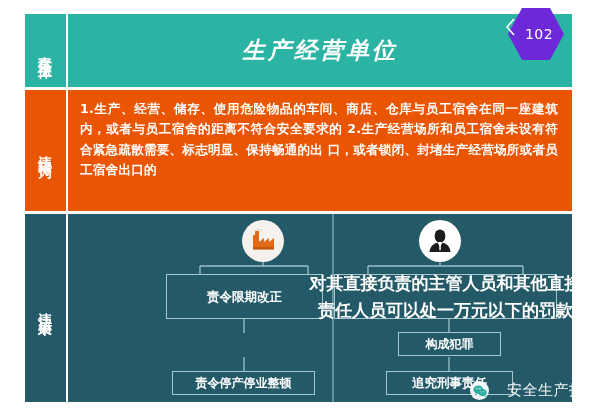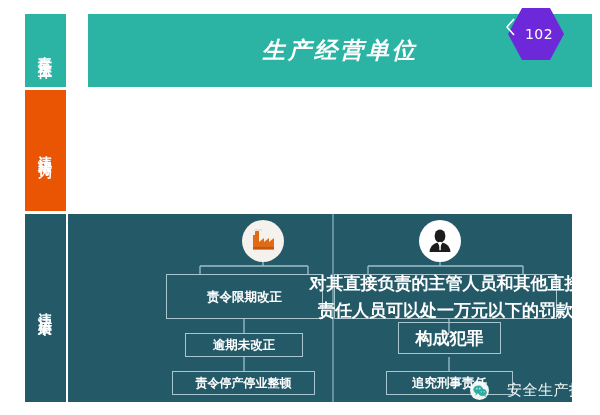--- a/index.html
+++ b/index.html
@@ -53,21 +53,20 @@
     width: 504px;
     box-sizing: border-box;
   }
   #header-band {
     top: 14px;
     height: 73px;
     background: #2bb3a3;
     display: flex;
     align-items: center;
     justify-content: center;
-    margin-left: 20px;
   }
   #header-title {
     color: #ffffff;
     font-size: 23px;
     font-weight: bold;
     letter-spacing: 3px;
     font-style: italic;
   }
 
   #violation-band {
@@ -169,21 +168,21 @@
   }
   .flow-box .ln { display: block; white-space: nowrap; }
 
   
   #box-l1 { left: 98px;  top: 60px;  width: 157px; height: 45px; font-size: 12.5px; line-height: 1.55; }
   #box-l2 { left: 117px; top: 119px; width: 118px; height: 24px; font-size: 12.5px; }
   #box-l3 { left: 104px; top: 157px; width: 143px; height: 24px; font-size: 12px; }
 
   
   #box-r1 { left: 266px; top: 60px;  width: 223px; height: 45px; font-size: 17px; line-height: 1.55; }
-  #box-r2 { left: 330px; top: 108px; width: 103px; height: 32px; font-size: 17px; }
+  #box-r2 { left: 330px; top: 118px; width: 103px; height: 24px; font-size: 12px; }
   #box-r3 { left: 318px; top: 157px; width: 127px; height: 24px; font-size: 12.5px; }
 
   
   #watermark {
     position: absolute;
     left: 470px;
     top: 381px;
     display: flex;
     align-items: center;
     gap: 18px;
@@ -229,20 +228,23 @@
 
   <div id="page-badge">
     <span id="page-badge-num">102</span>
   </div>
   <div id="badge-chevron">
     <svg width="9" height="18" viewBox="0 0 9 18">
       <polyline points="8,1 1,9 8,17" fill="none" stroke="#ffffff" stroke-width="1.6"></polyline>
     </svg>
   </div>
 
+  <div class="content-cell" id="violation-band">
+    <div id="violation-text">1.生产、经营、储存、使用危险物品的车间、商店、仓库与员工宿舍在同一座建筑内，或者与员工宿舍的距离不符合安全要求的 2.生产经营场所和员工宿舍未设有符合紧急疏散需要、标志明显、保持畅通的出 口，或者锁闭、封堵生产经营场所或者员工宿舍出口的</div>
+  </div>
 
   <div class="content-cell" id="result-band"></div>
 
   <div id="flow">
 
     <svg id="flow-lines" viewBox="0 0 504 188">
 
       <line x1="265" y1="0" x2="265" y2="188" stroke="#7fa8b2" stroke-width="1.4"></line>
 
       <line x1="195" y1="48" x2="195" y2="52" stroke="#9fc2ca" stroke-width="1.3"></line>
@@ -275,23 +277,20 @@
       <svg width="26" height="26" viewBox="0 0 26 26">
         <ellipse cx="13" cy="8" rx="5.4" ry="6.6" fill="#1c1c1c"></ellipse>
         <path d="M2.5 24 C3.2 17.4 7.6 14.6 13 14.6 C18.4 14.6 22.8 17.4 23.5 24 Z" fill="#1c1c1c"></path>
         <path d="M10.6 14.8 L13 19 L15.4 14.8 L13 13.8 Z" fill="#ffffff"></path>
         <rect x="12.3" y="16.2" width="1.5" height="6" fill="#ffffff"></rect>
       </svg>
     </div>
 
     <div class="flow-box" id="box-l1">
       <span class="ln">责令限期改正</span>
-    </div>
-    <div class="flow-box" id="box-l2">
-      <span class="ln">逾期未改正</span>
     </div>
     <div class="flow-box" id="box-l3">
       <span class="ln">责令停产停业整顿</span>
     </div>
 
     <div class="flow-box" id="box-r1">
       <span class="ln">对其直接负责的主管人员和其他直接</span>
       <span class="ln">责任人员可以处一万元以下的罚款</span>
     </div>
     <div class="flow-box" id="box-r2">

